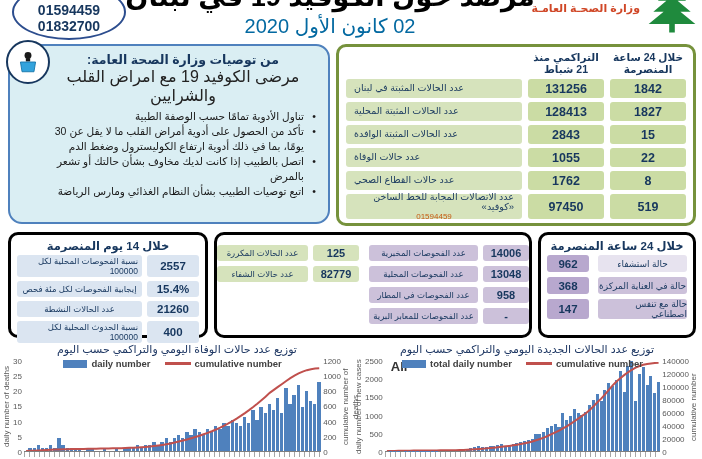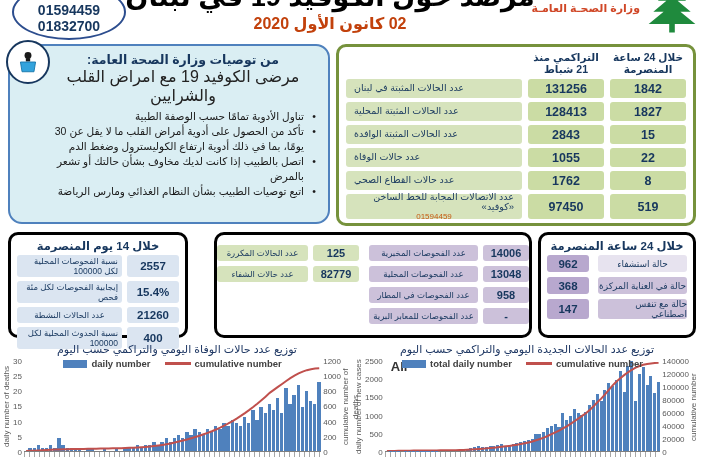--- a/index.html
+++ b/index.html
@@ -10,21 +10,21 @@
   
   .hdr { position:absolute; top:0; left:0; width:702px; height:42px; }
   .phone-bubble { position:absolute; left:12px; top:-16px; width:114px; height:56px;
     border:2.5px solid #2c4d8e; border-radius:50%; background:#fff;
     display:flex; flex-direction:column; justify-content:flex-end; align-items:center;
     padding-bottom:4px; }
   .phone-bubble div { font-size:14px; font-weight:bold; color:#17375E; line-height:16px; }
   .big-title { position:absolute; top:-19px; left:120px; width:420px; text-align:center;
     font-size:27px; font-weight:bold; color:#000; white-space:nowrap; }
   .date-line { position:absolute; top:14px; left:120px; width:420px; text-align:center;
-    direction:rtl; font-size:16px; font-weight:bold; color:#c2410c; }
+    direction:rtl; font-size:20px; font-weight:normal; color:#0369a1; }
   .ministry-name { position:absolute; right:62px; top:2px; font-size:11px; font-weight:bold;
     color:#d04727; direction:rtl; white-space:nowrap; }
   .moph-logo { position:absolute; right:2px; top:-8px; width:56px; height:48px; overflow:hidden; }
 
   
   .pill { border-radius:3px; display:flex; align-items:center; justify-content:center; }
 
   
   .reco { position:absolute; left:8px; top:44px; width:322px; height:180px;
     background:#DAEEF3; border:2.5px solid #4F81BD; border-radius:14px;
@@ -49,21 +49,21 @@
   .mt-label .sub { font-size:8px; color:#c55a11; align-self:center; }
   .mt-val { background:#CBDCA4; font-size:12.5px; font-weight:bold; color:#17375E; }
   .mt-label, .mt-val { min-height:19px; border-radius:3px; display:flex; justify-content:center; }
   .mt-label { justify-content:center; }
 
   
   .bpanel { position:absolute; top:232px; border:3px solid #000; border-radius:10px; background:#fff; }
   .bpanel h4 { font-size:11.5px; font-weight:bold; color:#17375E; text-align:center;
     direction:rtl; margin:3px 0 2px; }
 
-  .fortnight { left:8px; width:180px; height:106px; padding:1px 6px; }
+  .fortnight { left:8px; width:200px; height:106px; padding:1px 6px; }
   .f-row { display:flex; gap:5px; margin-bottom:4px; }
   .f-label { flex:1; background:#DBE5F1; font-size:8.5px; color:#17375E; direction:rtl; padding:1px 4px; min-height:16px; }
   .f-val { width:52px; background:#DBE5F1; font-size:11.5px; font-weight:bold; color:#17375E; min-height:16px; }
 
   .tests { left:214px; width:318px; height:106px; padding:10px 0; }
   .tests-body { display:flex; gap:10px; height:100%; }
   .t-col { display:flex; flex-direction:column; gap:5px; }
   .t-col.green { width:142px; }
   .t-col.purple { flex:1; }
   .t-row { display:flex; gap:5px; }

